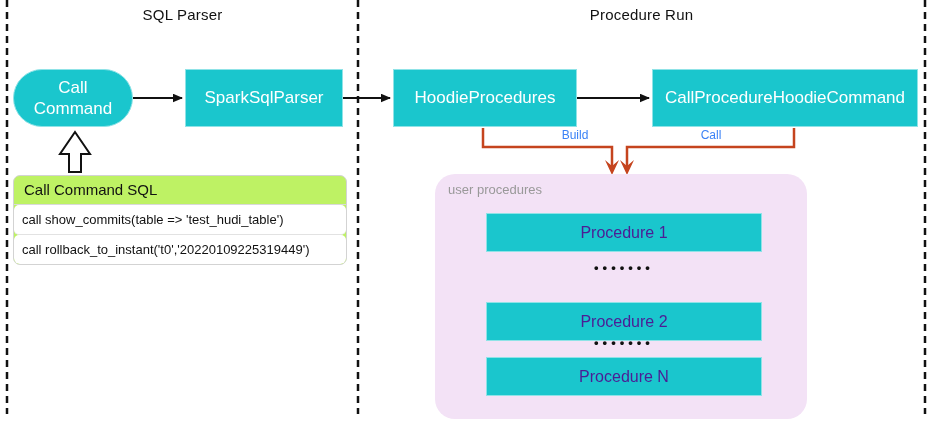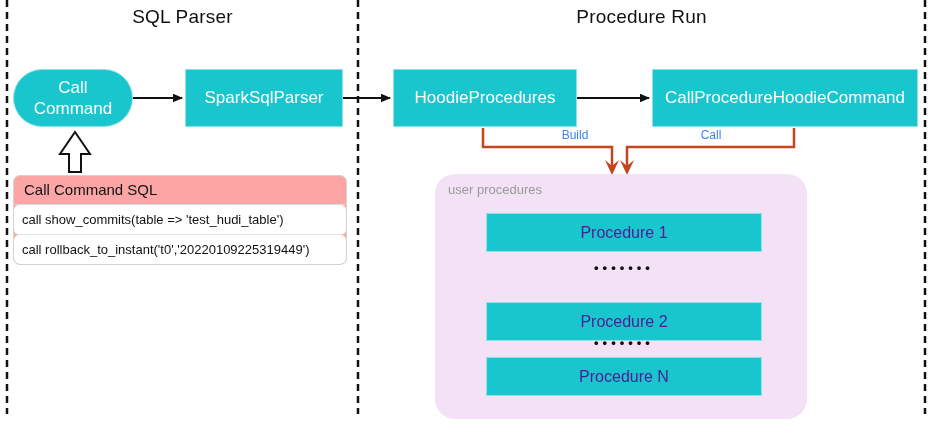--- a/index.html
+++ b/index.html
@@ -2,31 +2,31 @@
 <html style="--accent-teal: #1AC6CD; --teal-border: #8FE3E7; --connector-orange: #C5441E; --panel-pink: #F3E2F6; --arrow-black: #111111; --muted-text: #999999;"><head>
 <meta charset="utf-8">
 <style>
   html,body{margin:0;padding:0;background:#fff;}
   .canvas{
     position:relative;width:932px;height:443px;background:#fff;overflow:hidden;
     font-family:"Liberation Sans", sans-serif;color:#000;
   }
   .abs{position:absolute;}
   .section-title{
-    font-size:19px;color:#111;text-align:center;letter-spacing:.2px;
+    font-size:15px;color:#111;text-align:center;letter-spacing:.2px;
   }
   .node{
     background:var(--accent-teal);border:1px solid var(--teal-border);
     color:#fff;display:flex;align-items:center;justify-content:center;
     text-align:center;font-size:17px;line-height:1.25;box-sizing:border-box;
   }
   .node.wrap{padding:0 16px;}
   .edge-label{font-size:12px;color:#3b82f6;text-align:center;}
   .sql-panel{
-    width:334px;box-sizing:border-box;background:#fca5a5;
+    width:334px;box-sizing:border-box;background:#bef264;
     border:1px solid #d3d3d3;border-radius:7px;overflow:hidden;
   }
   .sql-header{
     font-size:15px;padding:5px 10px 6px 10px;border-bottom:1px solid #d9d9d9;color:#111;
   }
   .sql-row{
     background:#fff;font-size:13px;padding:7px 8px;border-bottom:1px solid #e2e2e2;
     white-space:nowrap;color:#111;border-radius:5px;
   }
   .sql-row:last-child{border-bottom:none;}

